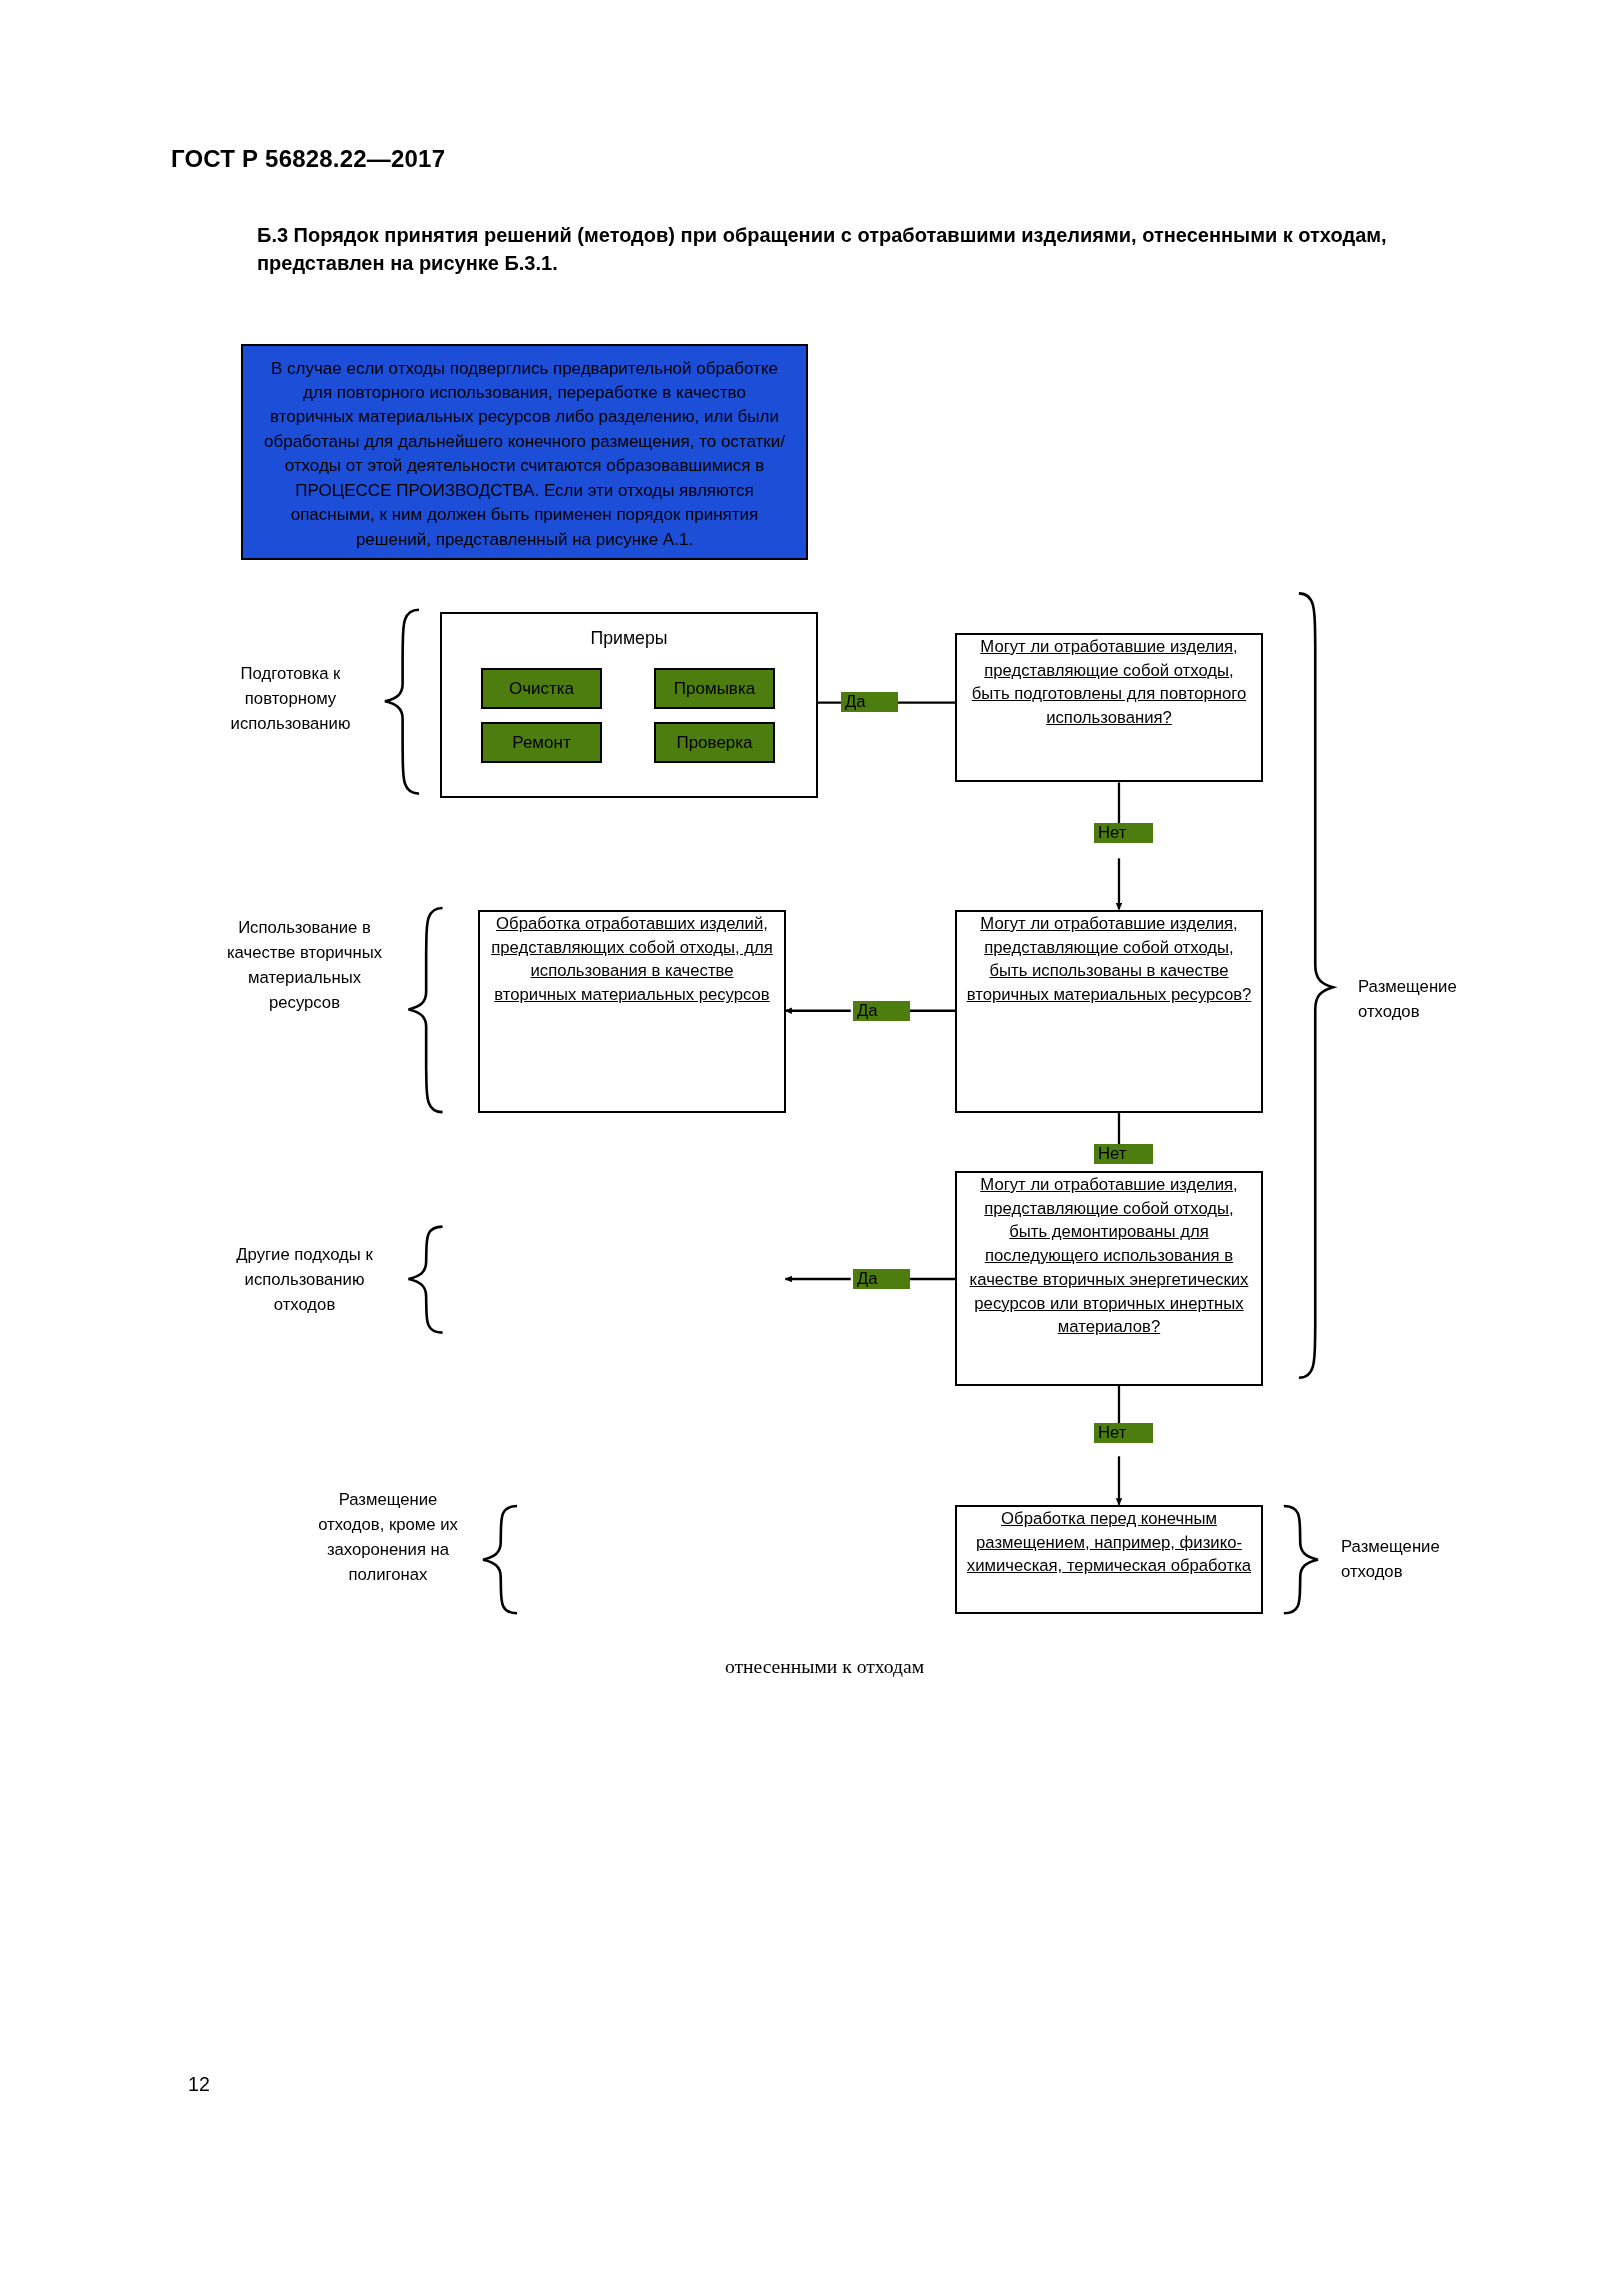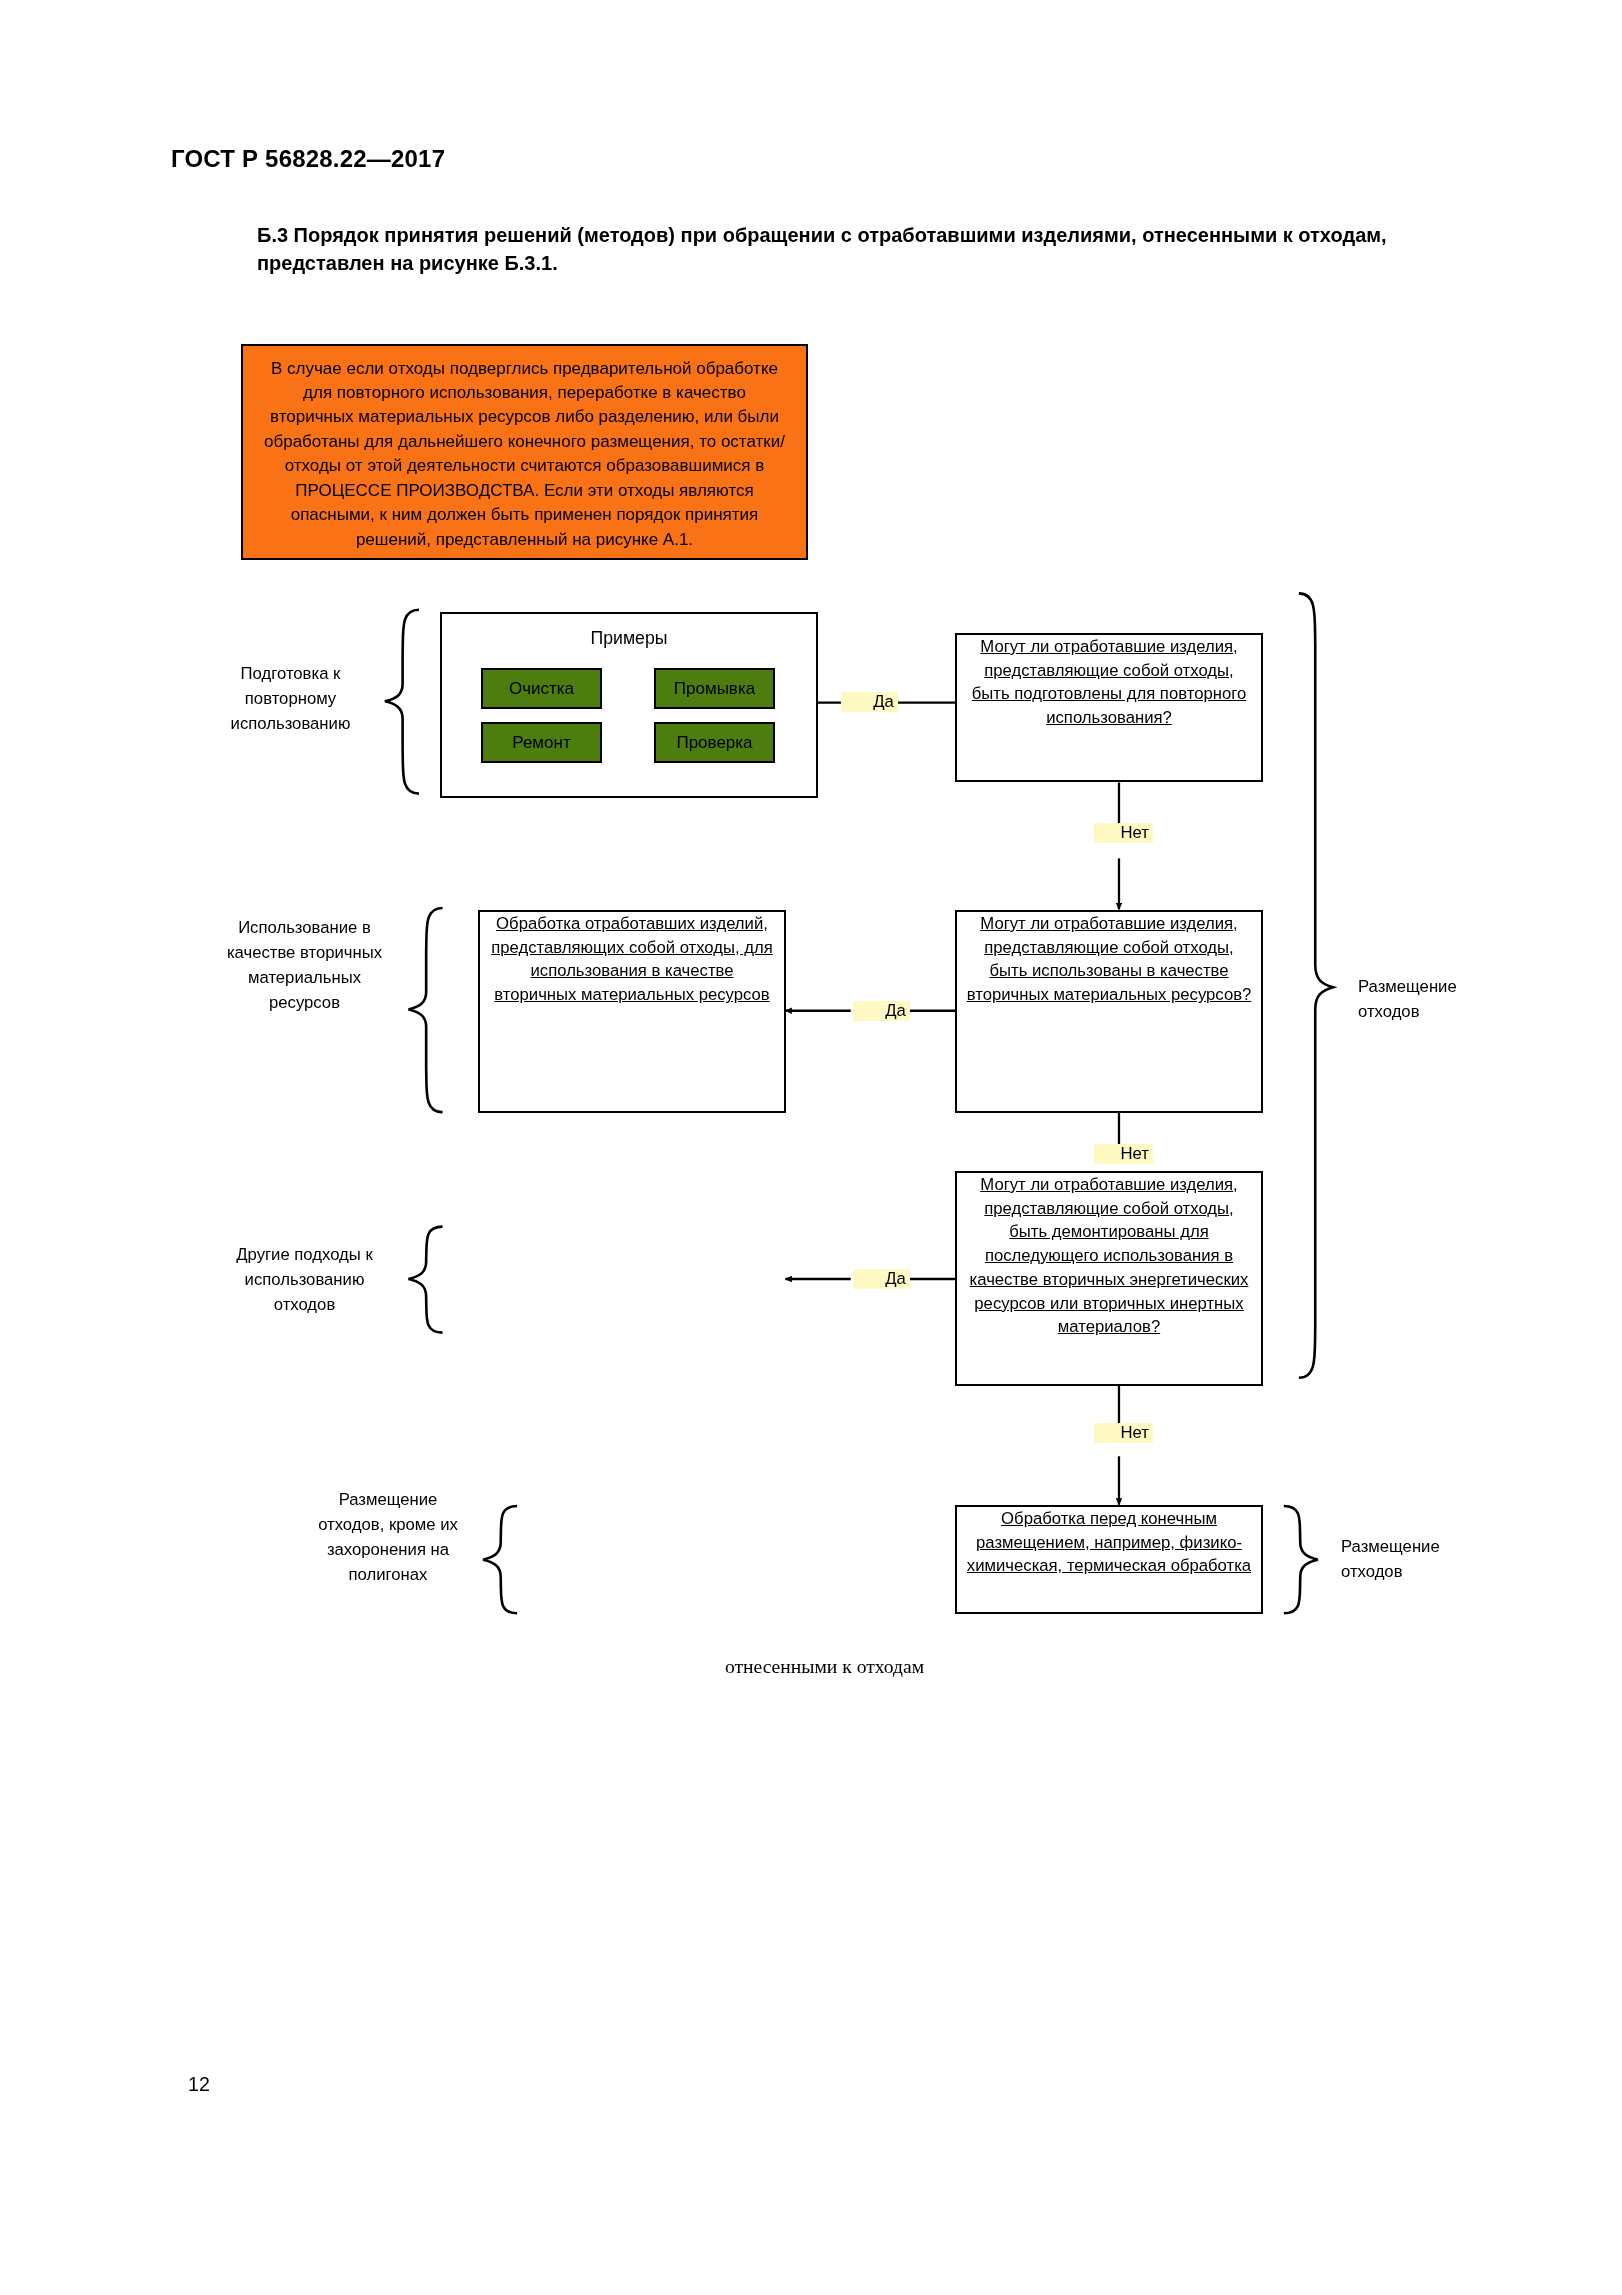--- a/index.html
+++ b/index.html
@@ -66,21 +66,21 @@
   .box .inner { padding: 0 7.9px; }
 
   .note-box {
     position: absolute;
     border: 2px solid #000;
     box-sizing: border-box;
     text-align: center;
     font-size: 17px;
     line-height: 1.44;
     padding: 10.5px 17px 11.8px 17px;
-    background: #f97316;
+    background: #1d4ed8;
   }
 
   .examples-outer {
     position: absolute;
     border: 2.6px solid #000;
     box-sizing: border-box;
     background: #fff;
   }
   .examples-title {
     position: absolute;
@@ -106,22 +106,22 @@
     position: absolute;
     text-align: center;
     font-size: 16.7px;
     line-height: 1.5;
   }
 
   
   .edge-label {
     position: absolute;
     font-size: 16.7px;
-    text-align: right;
-    background: #fef9c3;
+    text-align: left;
+    background: #4d7c0f;
     padding: 0 3.9px;
   }
 
   
   #wires {
     position: absolute;
     left: 0; top: 0;
     width: 1623px; height: 2295px;
   }
 

